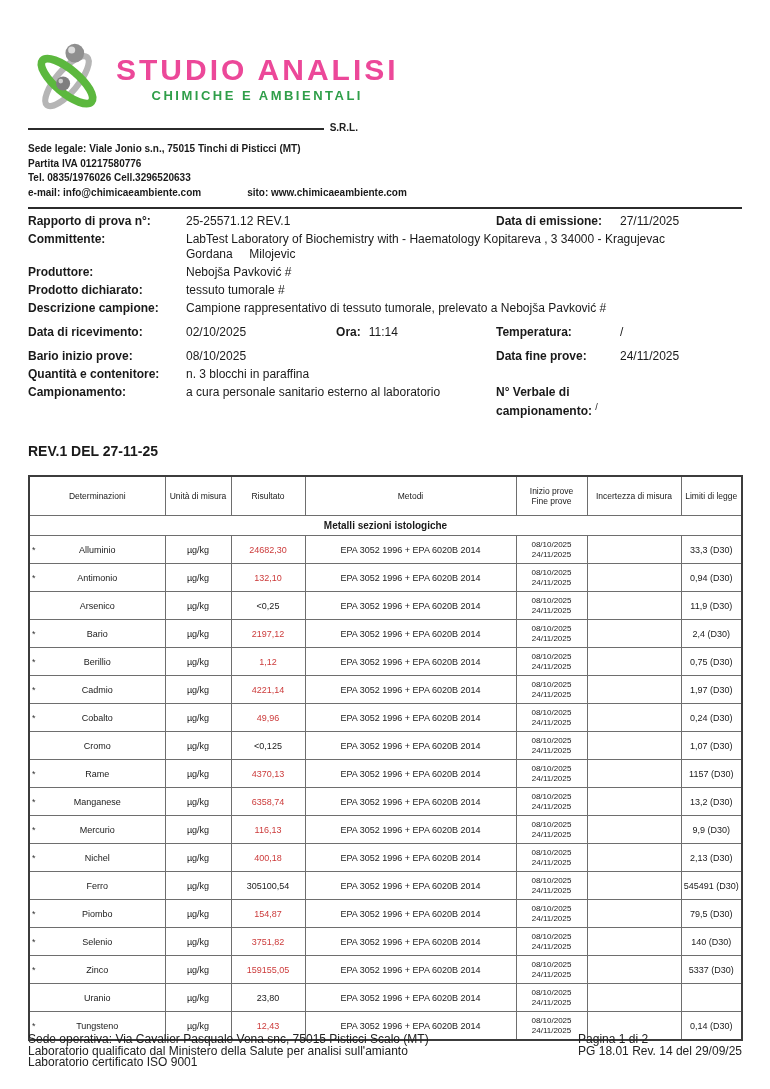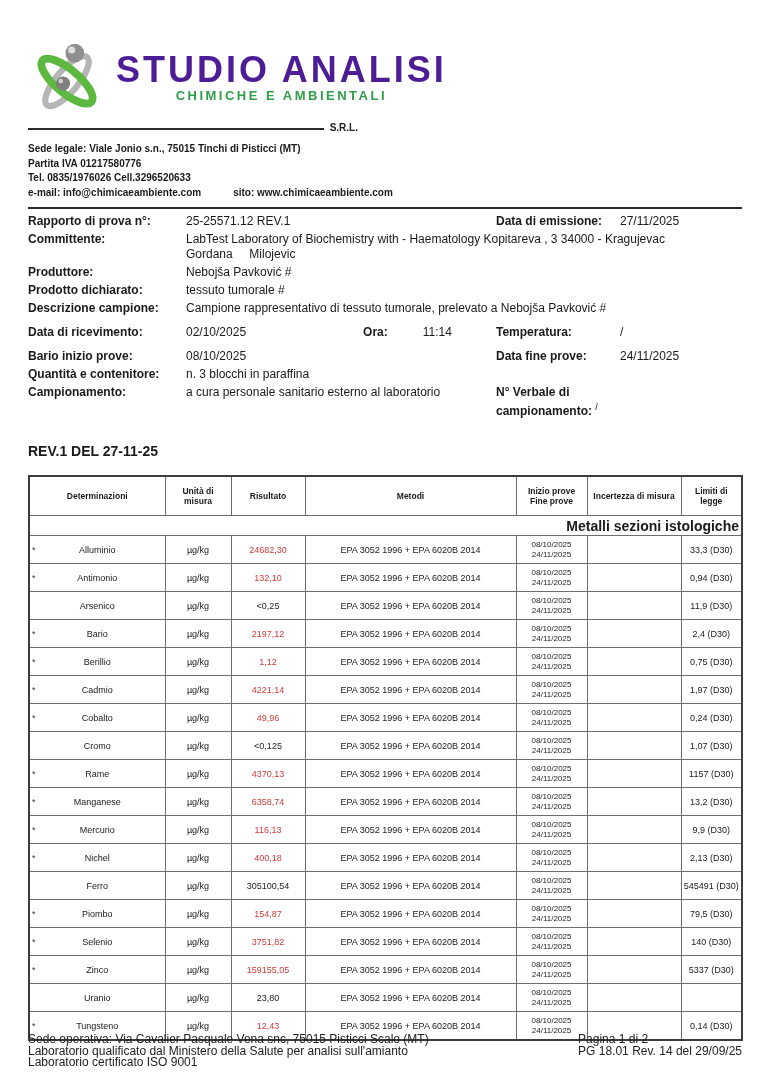--- a/index.html
+++ b/index.html
@@ -6,56 +6,56 @@
   .page {
     position:relative; width:770px; height:1089px; background:#ffffff;
     margin:0 auto; overflow:hidden;
     font-family:"Liberation Sans", sans-serif; color:#1a1a1a;
   }
   .content { padding:36px 28px 0 28px; }
 
   
   .logo-row { display:flex; align-items:center; gap:10px; height:84px; }
   .logo-text { display:flex; flex-direction:column; align-items:center; }
-  .logo-title { font-size:36px; letter-spacing:3px; color:#4c1d95; font-weight:600; line-height:32px; }
+  .logo-title { font-size:30px; letter-spacing:3px; color:#ec4899; font-weight:600; line-height:32px; }
   .logo-sub { font-size:13px; letter-spacing:2.5px; color:#2f9e49; font-weight:700; margin-top:2px; }
   .srl-row { display:flex; align-items:flex-end; width:330px; margin-top:2px;text-align:center; }
   .srl-line { flex:1; border-bottom:2.5px solid #2b2b2b; margin-bottom:3px; }
   .srl-label { font-size:10px; font-weight:700; margin-left:6px; color:#222; }
 
   
   .contact { margin-top:9px; font-size:10px; font-weight:700; line-height:14.5px; }
-  .contact-last { display:flex; gap:32px;align-items:flex-end; }
+  .contact-last { display:flex; gap:46px;align-items:flex-end; }
 
   .big-rule { border-top:2.5px solid #2b2b2b; margin-top:7px; }
 
   
   .meta { margin-top:5px; font-size:12px; }
   .meta-row { display:grid; grid-template-columns:158px 310px 124px 1fr; line-height:15px; margin-bottom:3px; align-items:start; }
   .ml { font-weight:700; }
   .span-right { grid-column:2 / 5; }
   .pre { white-space:pre-wrap; }
   .gap-top { margin-top:9px; }
-  .ora-wrap { display:flex;gap:27px; }
+  .ora-wrap { display:flex; }
   .ora-label { font-weight:700; margin-left:90px; }
   .ora-val { margin-left:8px; }
   .verbale { grid-column:3 / 5; font-weight:700; line-height:15px; }
   .verbale sup { font-weight:400; font-size:9px; }
 
   .rev-title { margin-top:24px; font-size:14px; font-weight:700; }
 
   
   table.results {
     border-collapse:collapse; width:713px; margin-top:16px;
     font-size:9px; table-layout:fixed; border:2px solid #3c3c3c;
   }
   table.results th, table.results td { border:1px solid #6e6e6e; padding:1px 2px; }
-  table.results th { height:36px; font-size:8.5px; font-weight:700; text-align:center; vertical-align:middle; }
+  table.results th { height:36px; font-size:8.5px; font-weight:400; text-align:center; vertical-align:middle; }
   th .two-line span { display:block; line-height:10px; }
-  td.section-cell { font-weight:700; font-size:14px; height:17px; padding-left:4px; text-align:right; }
+  td.section-cell { font-weight:700; font-size:10px; height:17px; padding-left:4px; text-align:center; }
   tbody.data td { height:25px; text-align:center; vertical-align:middle; }
   td.c-name { text-align:left; padding-left:11px; position:relative; }
   td.c-name .marker { position:absolute; left:2px; top:50%; transform:translateY(-52%); font-size:9px; color:#333; }
   td.c-result.red { color:#cc3b3b; }
   td.c-dates span { display:block; font-size:8px; line-height:9.5px; }
   td.c-limit { text-align:right; padding-right:5px; }
 
   
   .footer { position:absolute; left:28px; right:28px; top:1034px; display:flex; justify-content:space-between; font-size:12px; line-height:11.5px; color:#222; }
   .footer-right { }

